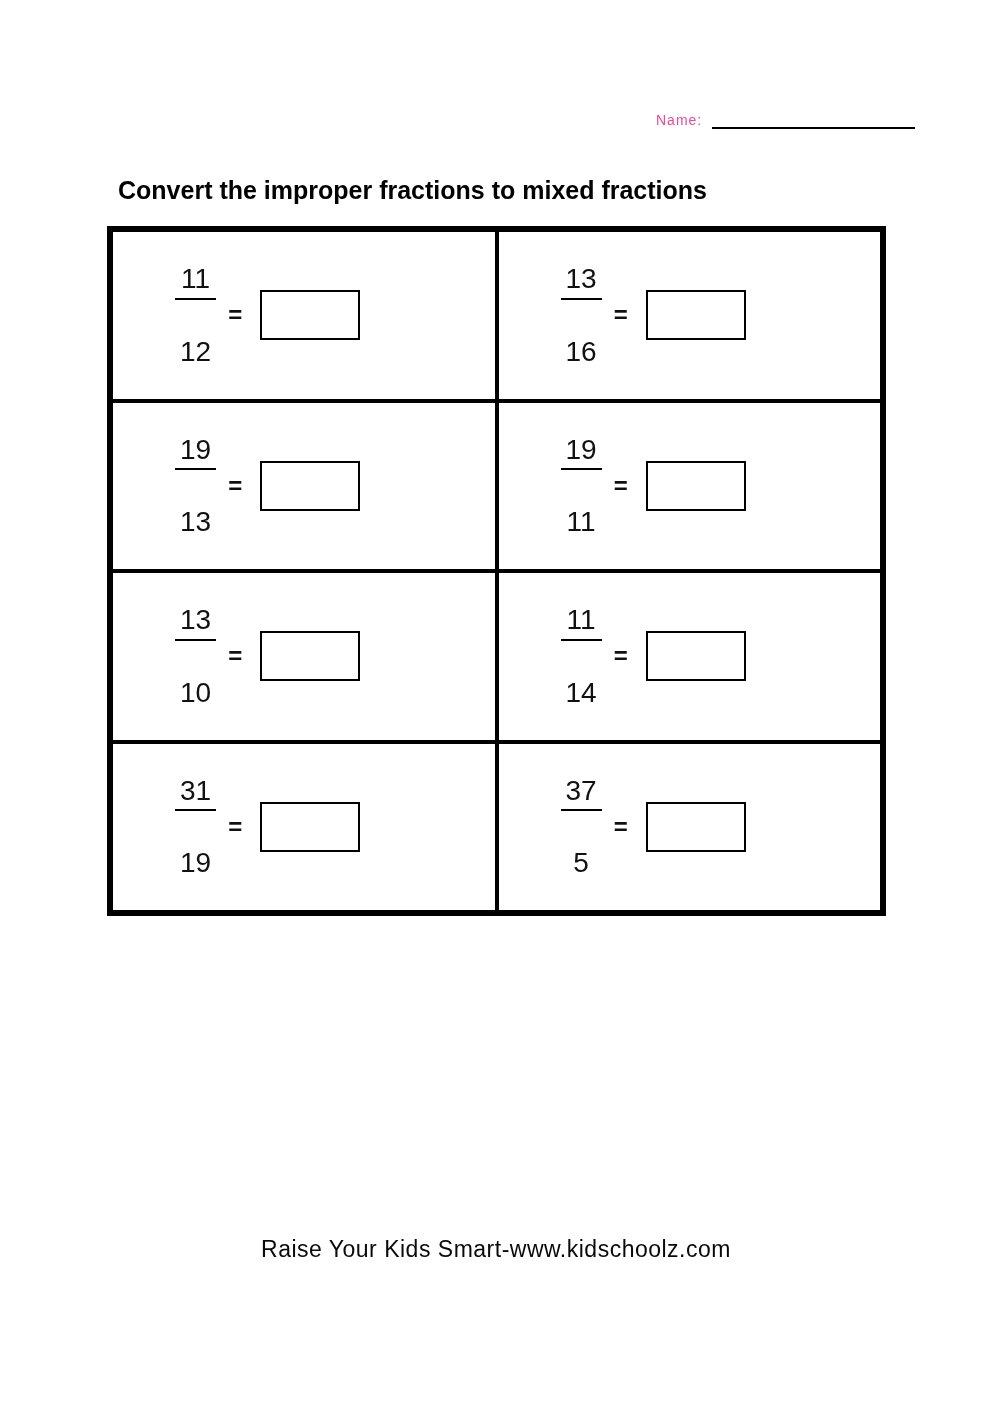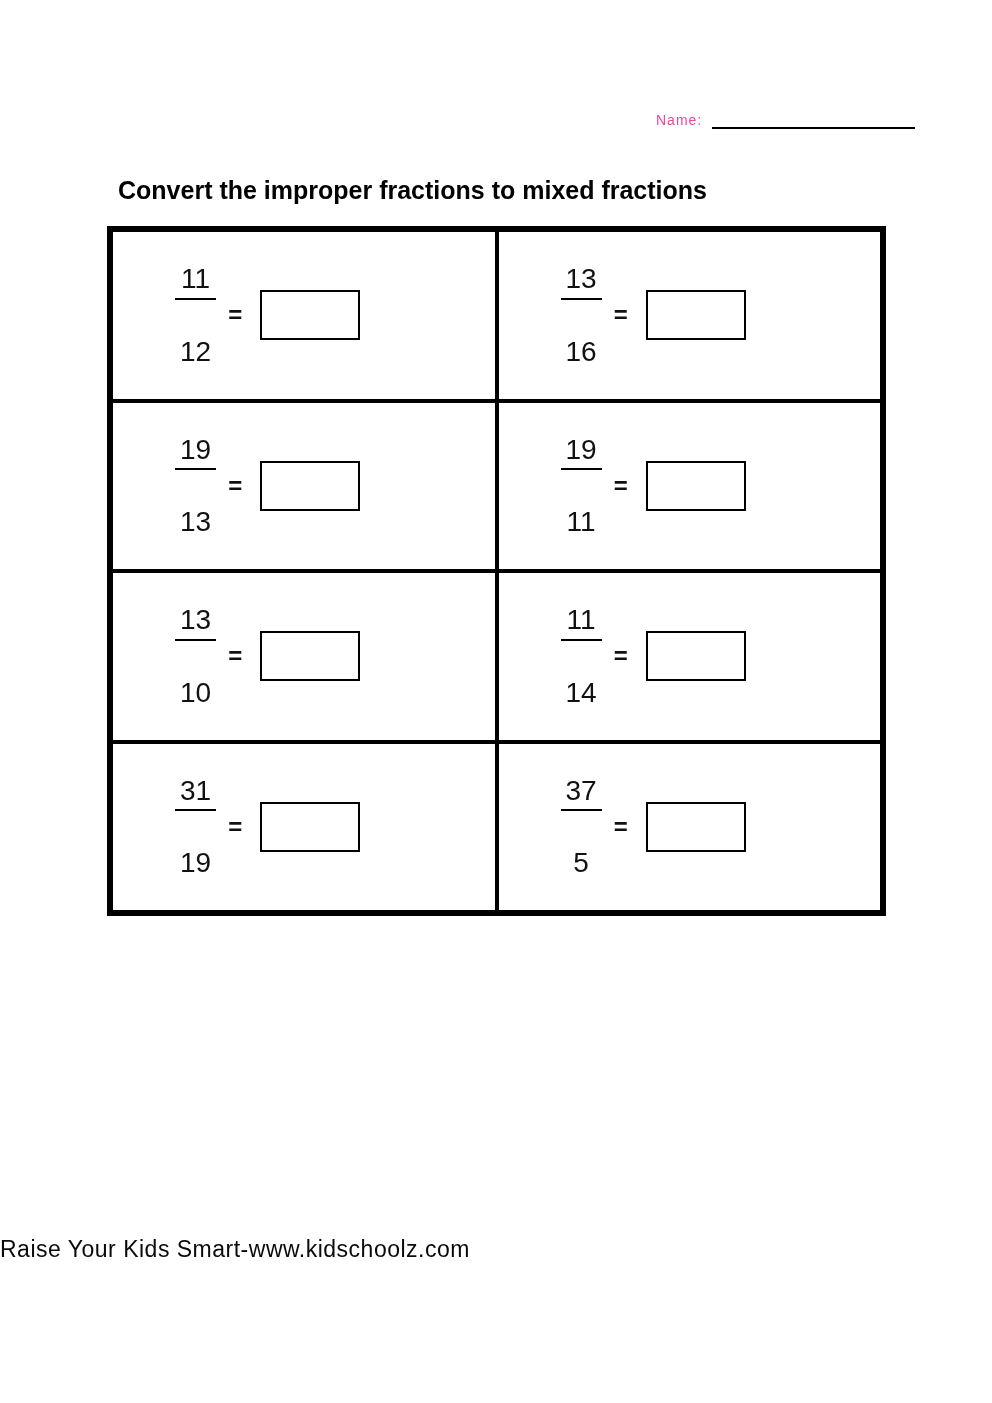--- a/index.html
+++ b/index.html
@@ -96,20 +96,21 @@
     border: 2px solid #000000;
     background: #ffffff;
   }
 
   
   .footer {
     position: absolute;
     top: 1236px;
     left: 0;
     width: 100%;
+    text-align: center;
     font-size: 23px;
     letter-spacing: 0.5px;
     color: #0a0a0a;
   }
 </style>
 </head>
 <body>
 
 <div class="page">
 

